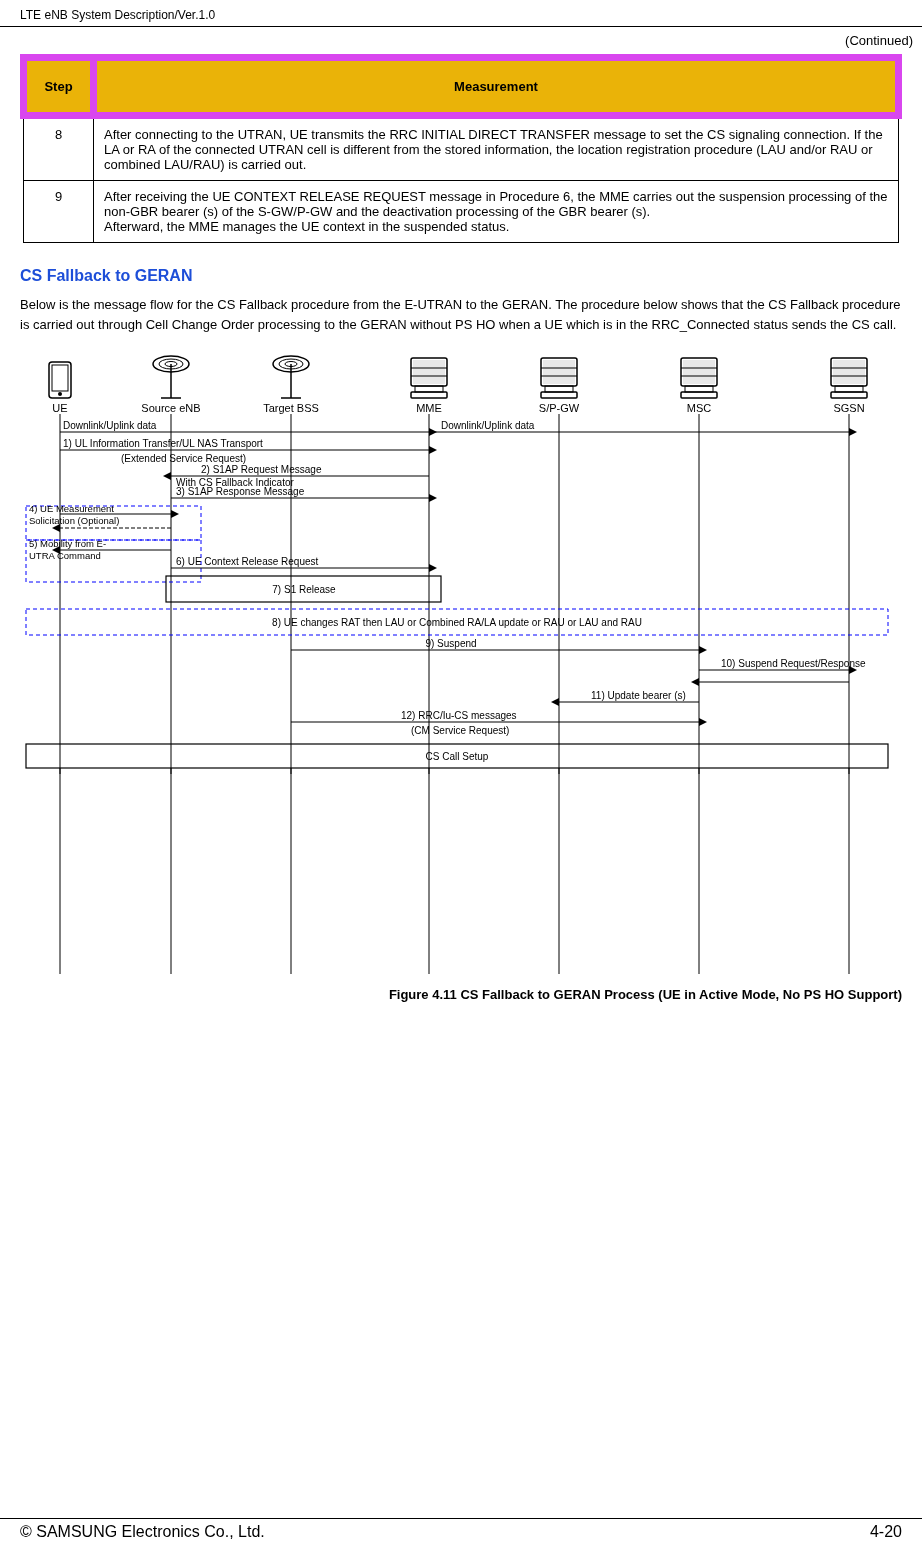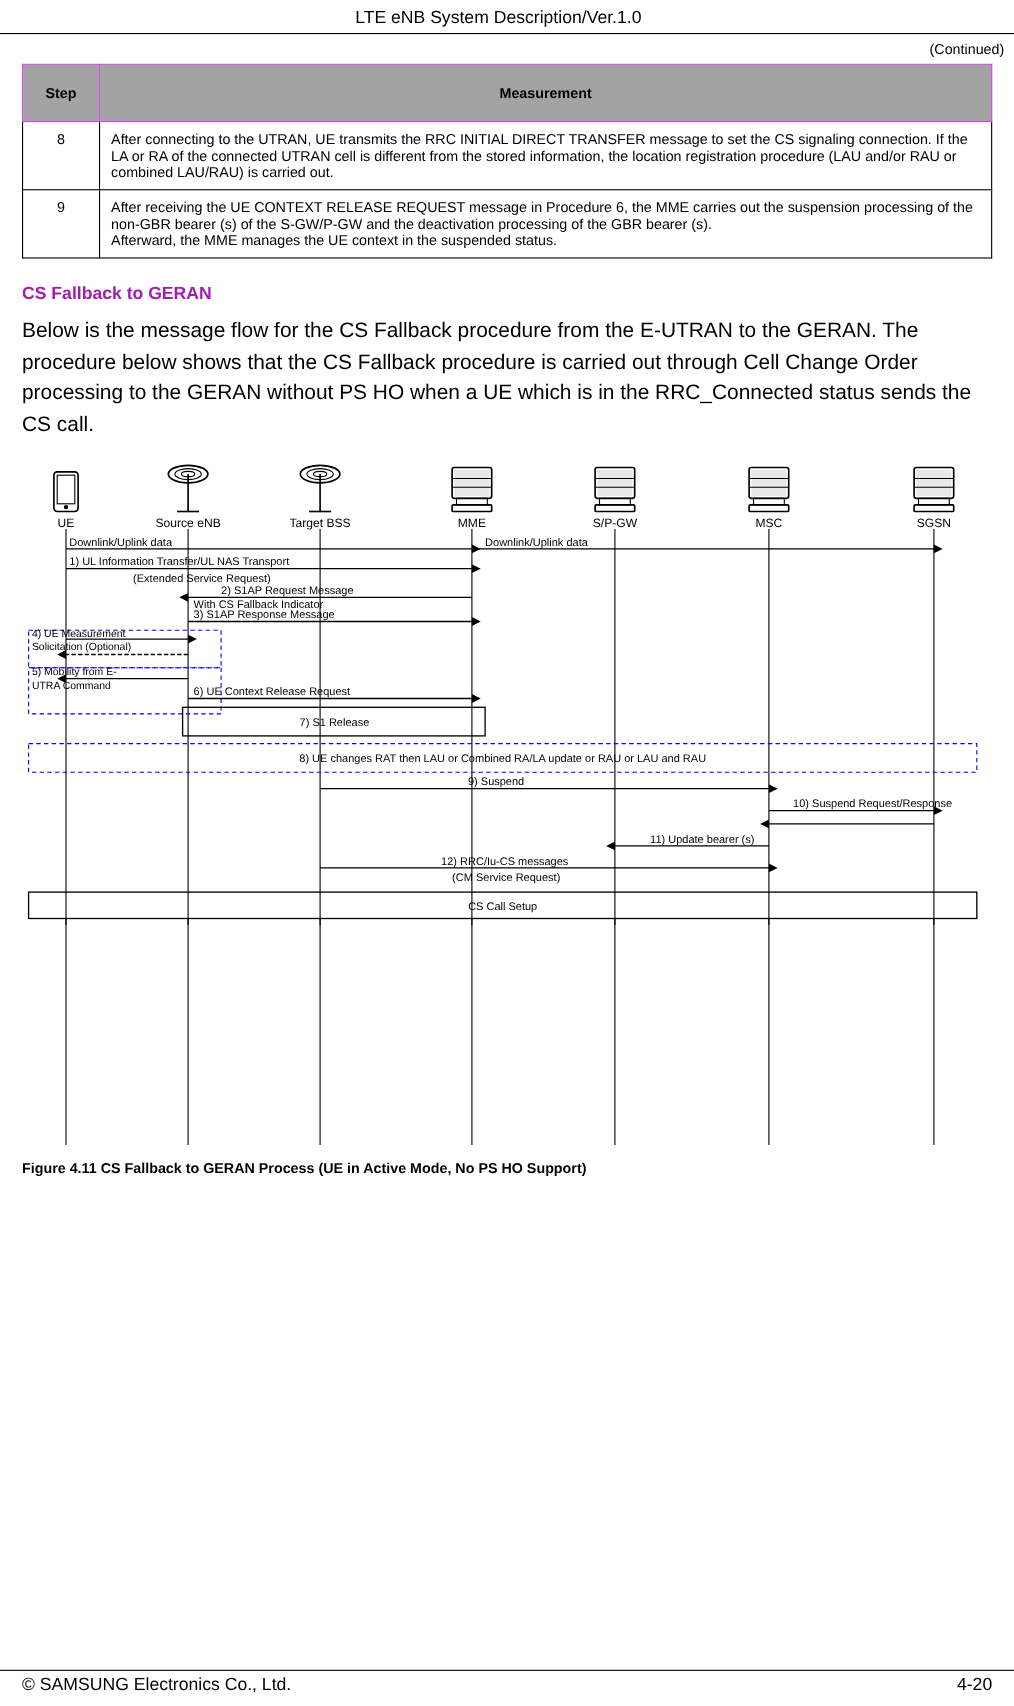--- a/index.html
+++ b/index.html
@@ -6,80 +6,80 @@
     body {
       font-family: Arial, sans-serif;
       font-size: 13px;
       background: #fff;
       color: #000;
       width: 922px;
       min-height: 1551px;
       position: relative;
     }
     .page-header {
-      text-align: center;
+      text-align: left;
       padding: 8px 36px 4px 20px;
-      font-size: 16px;
+      font-size: 12px;
       border-bottom: 1px solid #000;
     }
     .continued-line {
       text-align: right;
       padding: 6px 9px;
       font-size: 13px;
     }
     .main-content {
       padding: 0 20px;
     }
     
     .desc-table {
       width: 100%;
       border-collapse: collapse;
       border: 1px solid #000;
       margin-bottom: 24px;
     }
     .desc-table th {
-      background: #a3a3a3;
-      border: 1px solid #d946ef;
+      background: #eab308;
+      border: 7px solid #d946ef;
       padding: 18px 10px;
       text-align: center;
       font-weight: bold;
     }
     .desc-table td {
       border: 1px solid #000;
       padding: 8px 10px;
       vertical-align: top;
     }
     .desc-table td.step-col {
       text-align: center;
       width: 70px;
     }
     
     .section-heading {
-      color: #a21caf;
+      color: #1d4ed8;
       font-size: 16px;
       font-weight: bold;
       margin: 8px 0 10px 0;
     }
     .section-text {
-      font-size: 19px;
+      font-size: 13px;
       line-height: 1.5;
       margin-bottom: 20px;
     }
     
     .diagram-container {
       position: relative;
       width: 880px;
       margin: 0 auto 10px auto;
     }
     .diagram-svg {
       width: 100%;
     }
     
     .figure-caption {
-      text-align: left;
+      text-align: right;
       font-size: 13px;
       font-weight: bold;
       margin: 8px 0 20px 0;
     }
     
     .page-footer {
       position: absolute;
       bottom: 10px;
       left: 0;
       right: 0;

